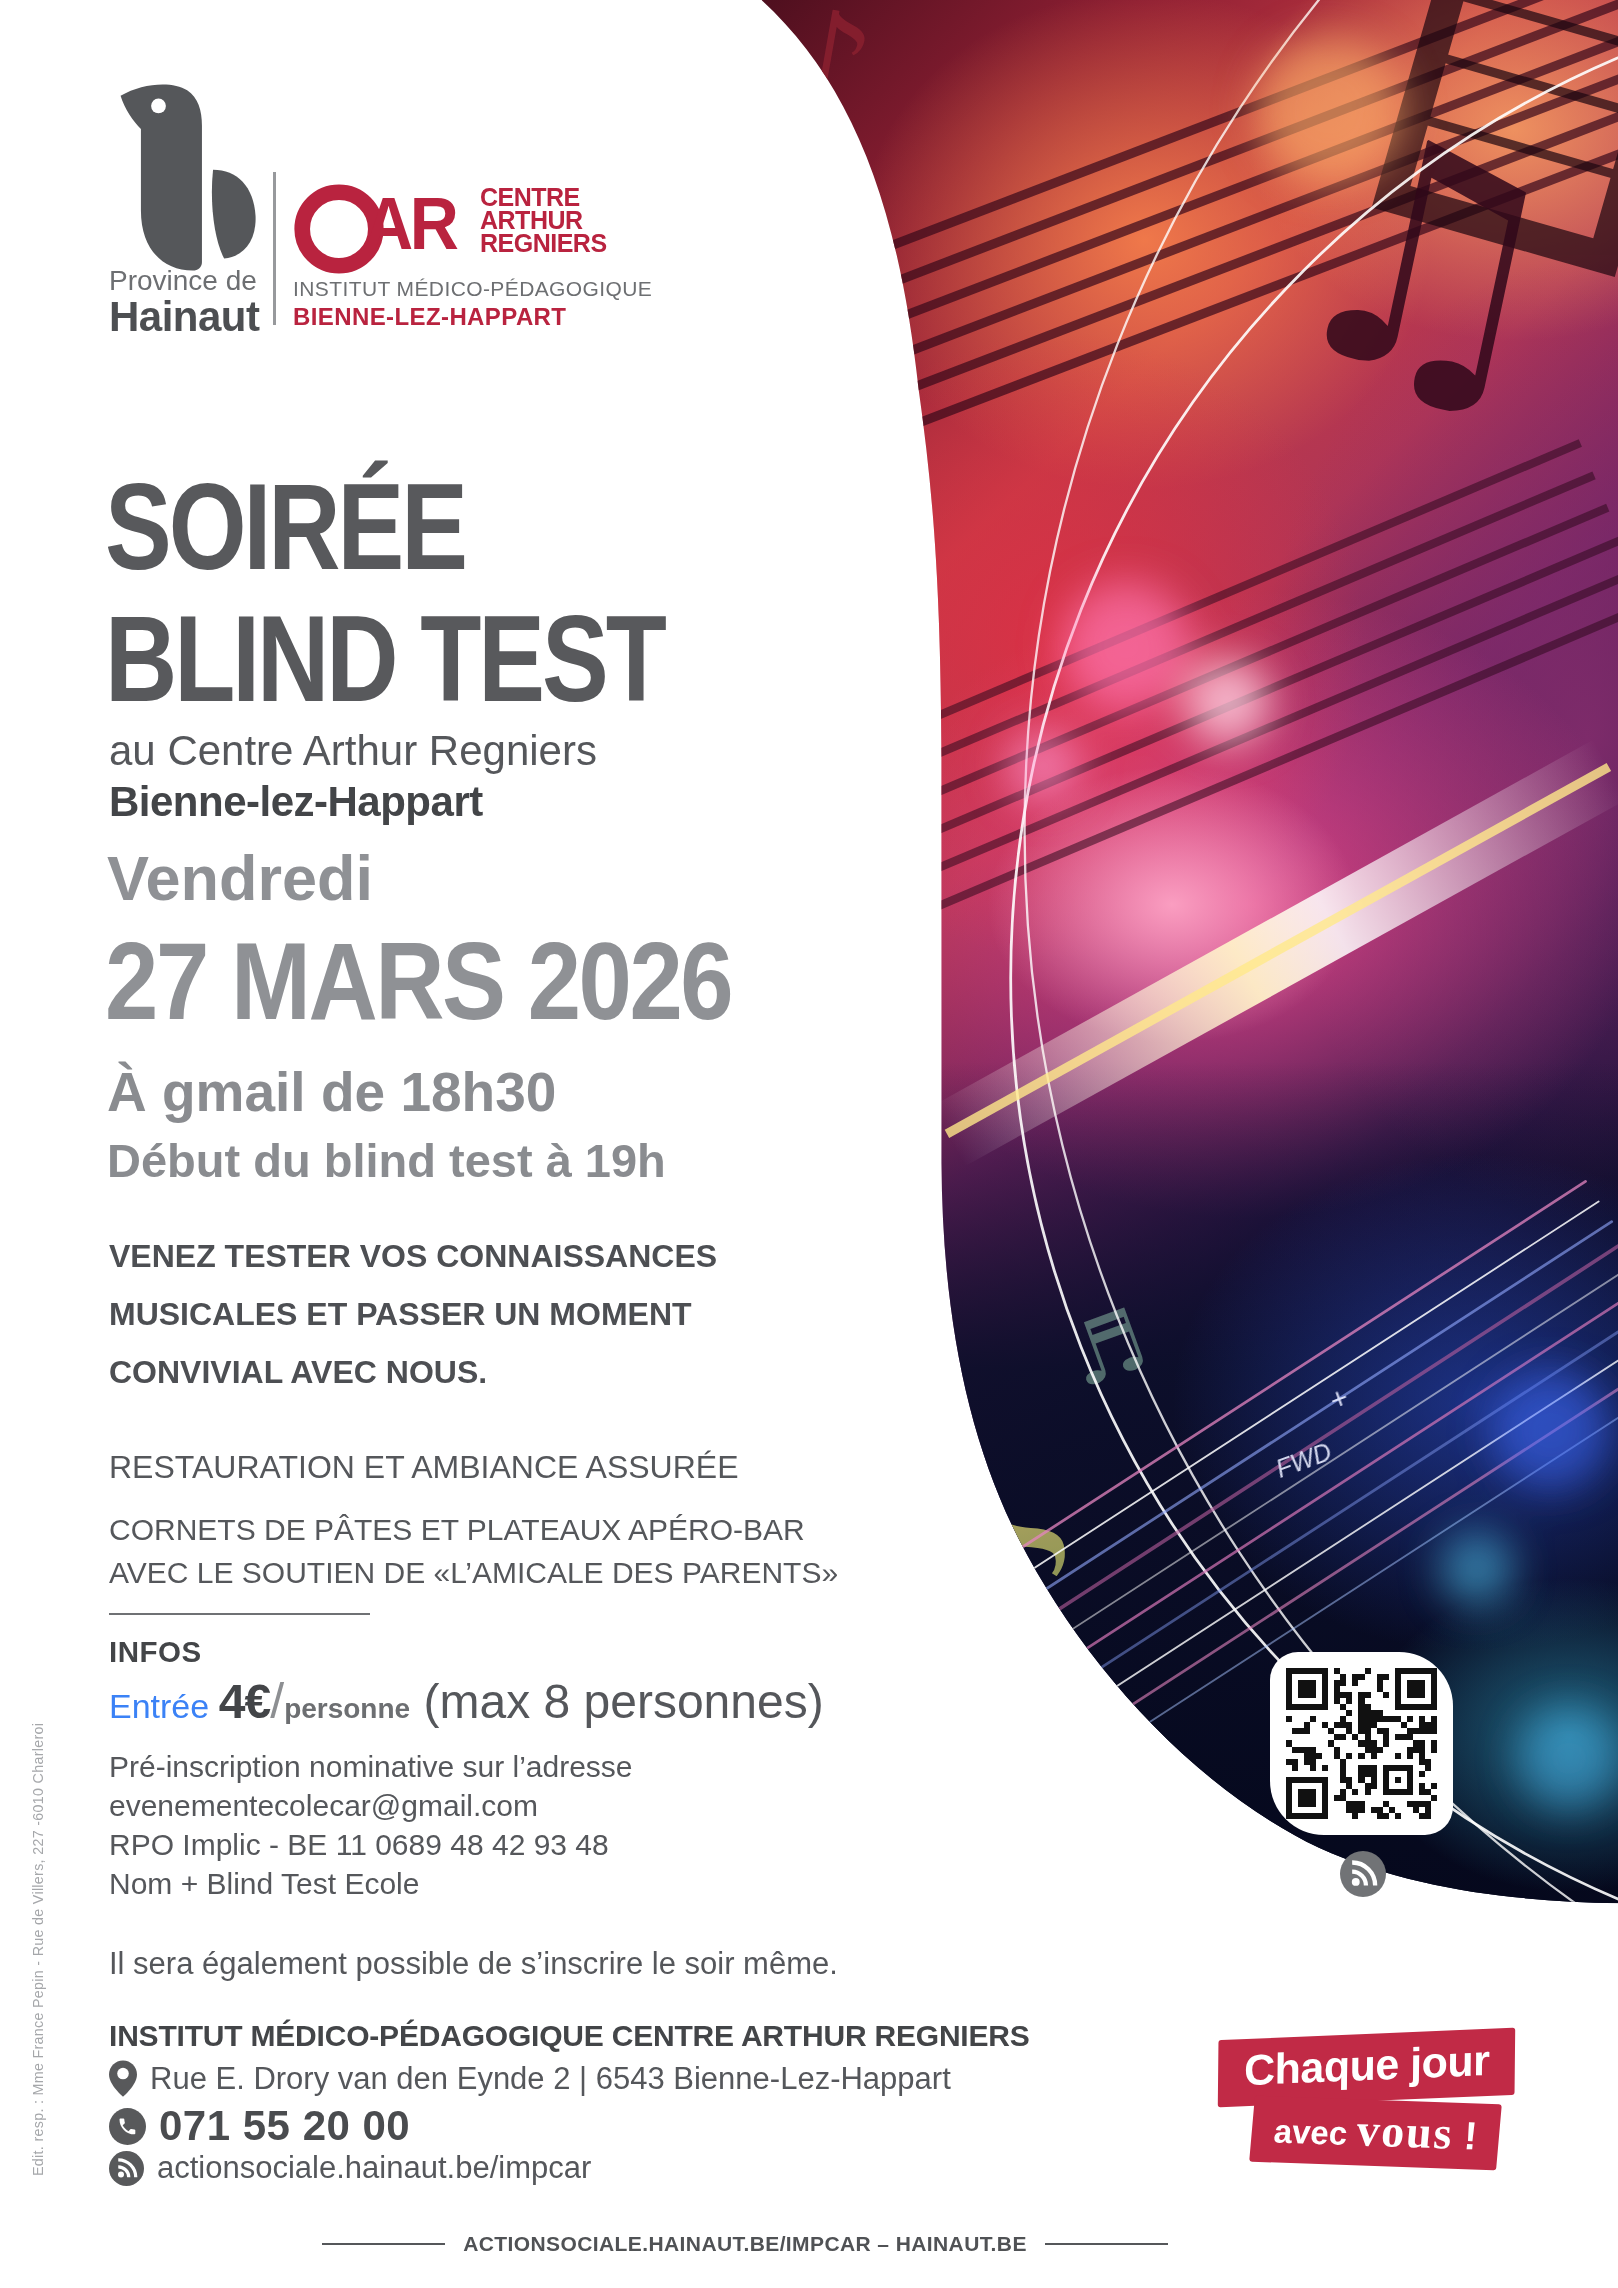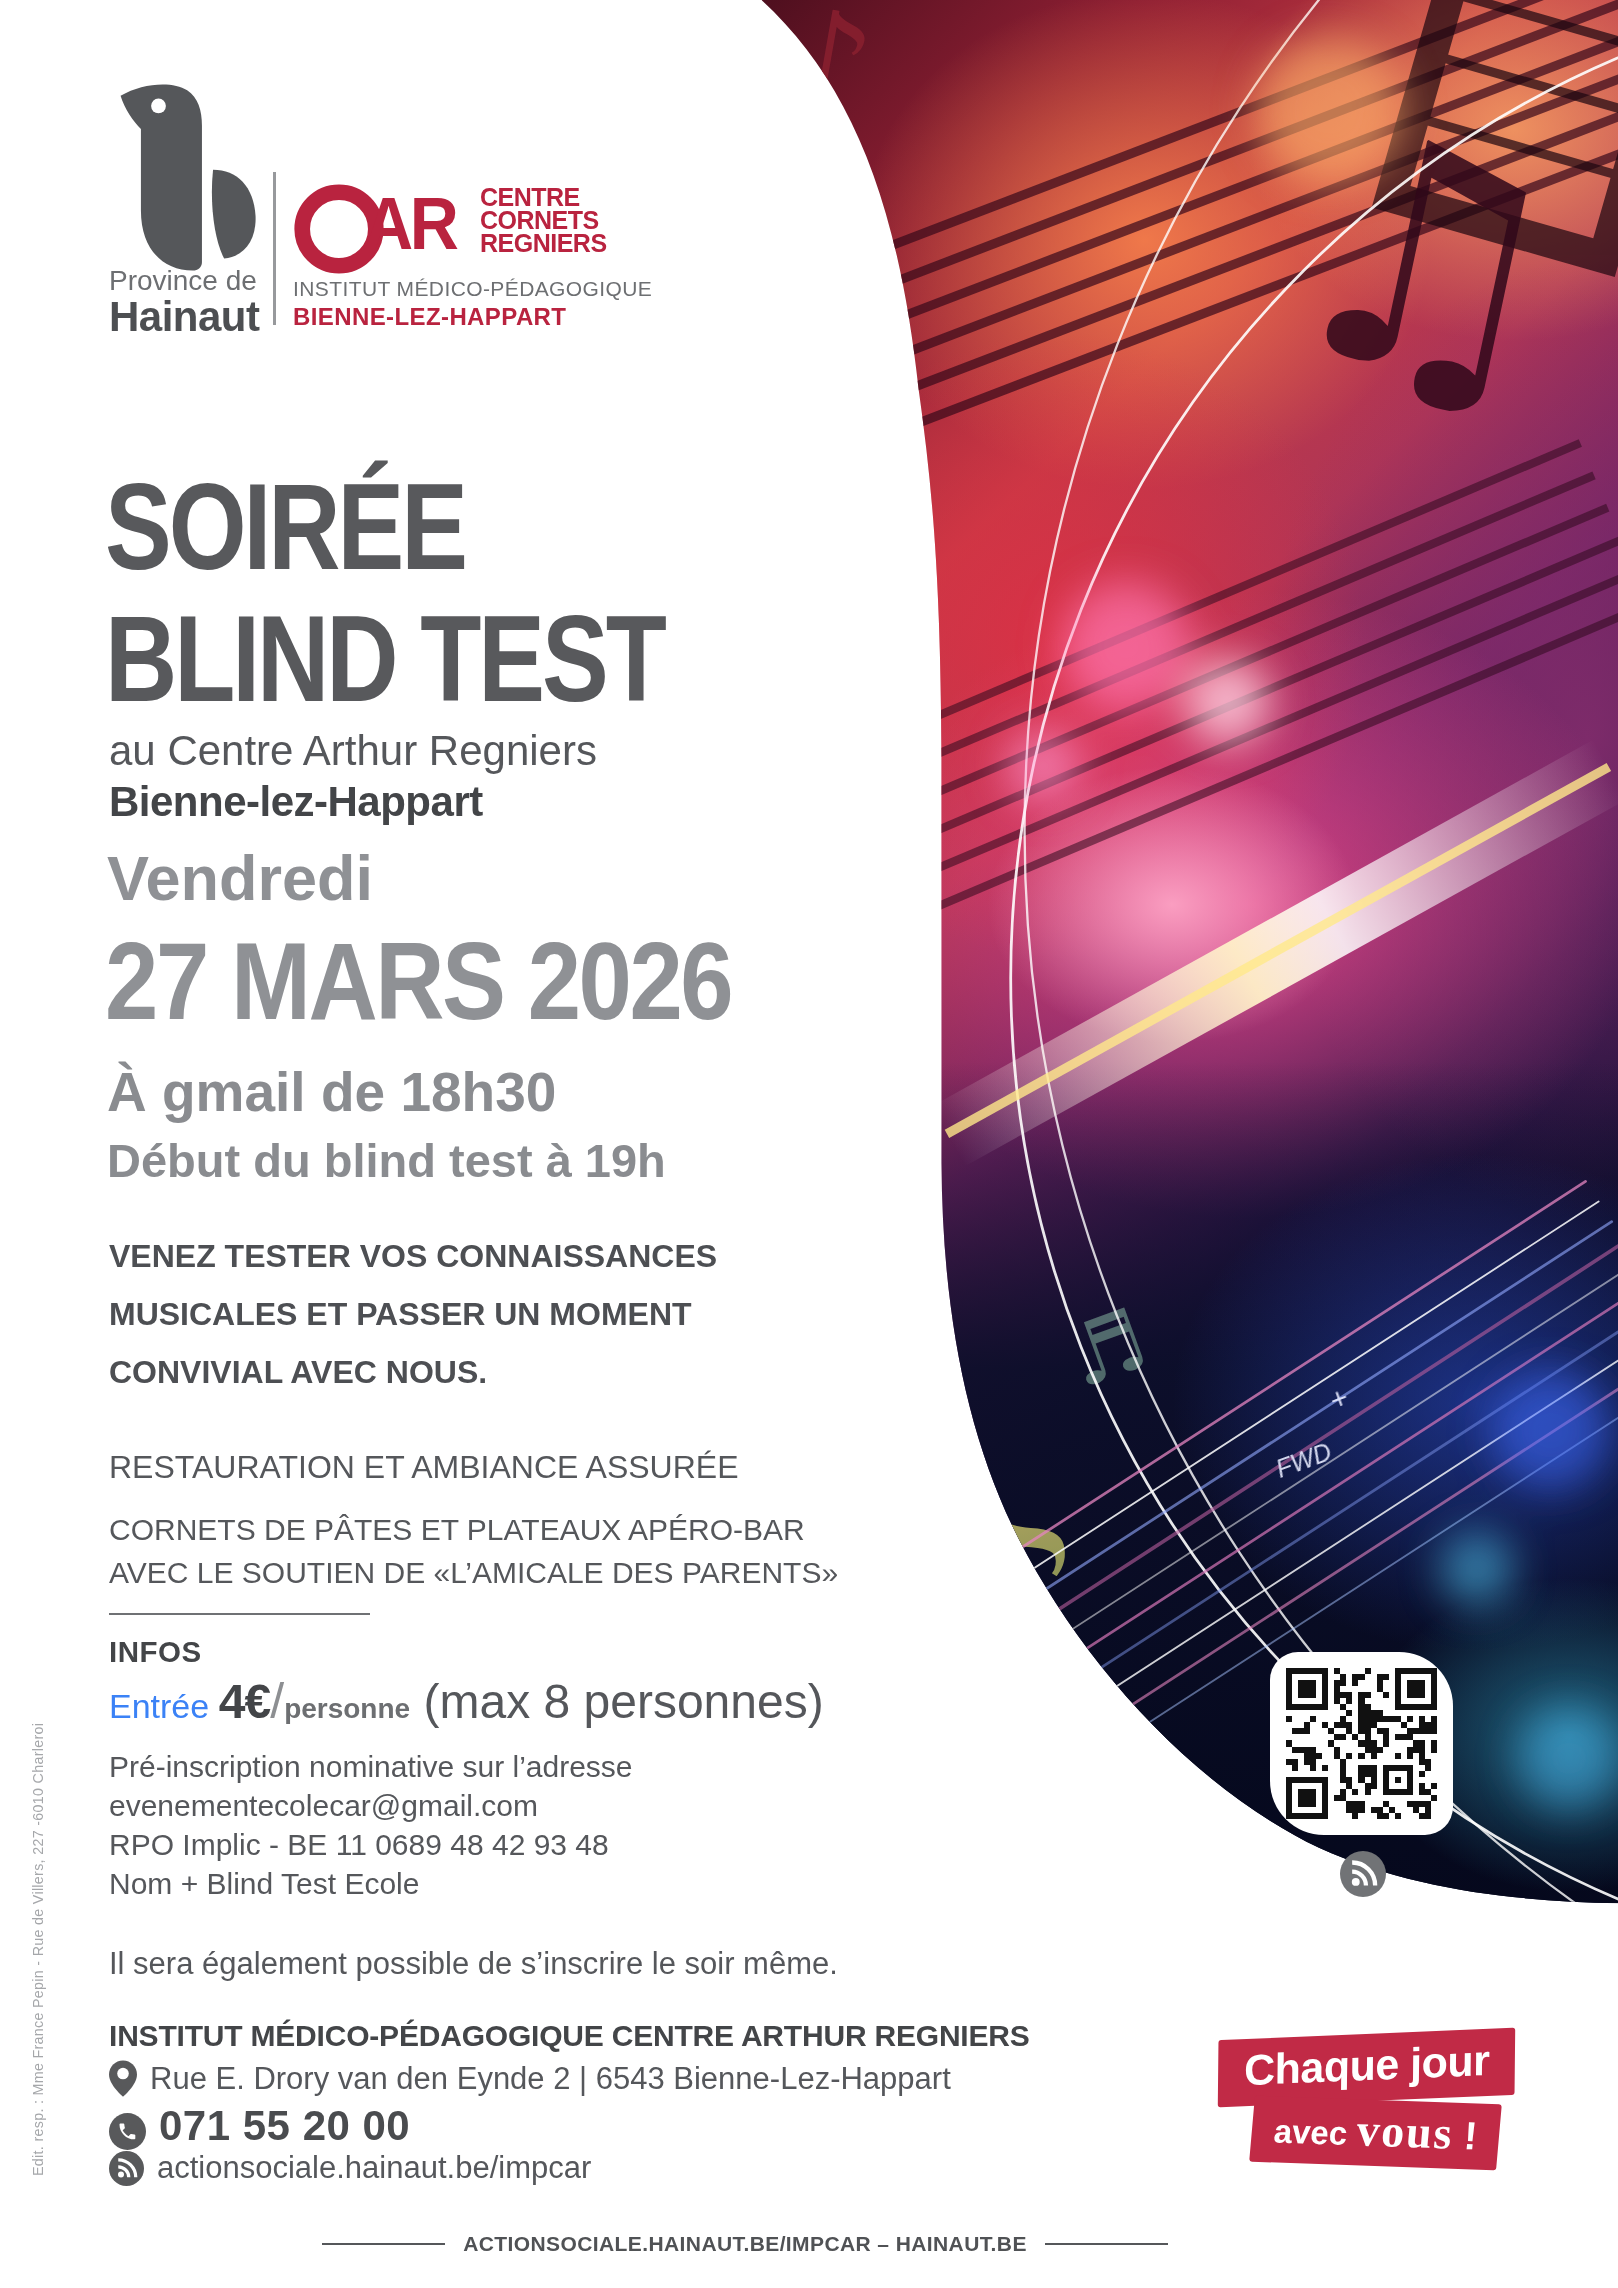--- a/index.html
+++ b/index.html
@@ -39,21 +39,21 @@
   .entry{left:109px;top:1672px;white-space:nowrap;}
   .entry .e-lbl{font-size:34px;color:#3b82f6;}
   .entry .e-price{font-size:48px;font-weight:bold;color:#434548;letter-spacing:-0.9px;}
   .entry .e-slash{font-size:50px;color:#8d8f92;}
   .entry .e-per{font-size:28px;font-weight:bold;color:#6d6f72;}
   .entry .e-max{font-size:48px;color:#55575b;}
   .preinsc{left:109px;top:1747px;font-size:30px;color:#55575b;line-height:39px;}
   .note{left:109px;top:1946px;font-size:31px;color:#55575b;}
 
   .contact-name{left:109px;top:2019px;font-size:30px;font-weight:bold;color:#434548;letter-spacing:-0.2px;}
-  .crow{display:flex;align-items:flex-end;gap:13px;}
+  .crow{display:flex;align-items:center;gap:13px;}
   .crow-address{left:109px;top:2060px;}
   .crow-phone{left:109px;top:2102px;}
   .crow-site{left:109px;top:2150px;}
   .crow-text{font-size:31px;color:#55575b;}
   .crow-phone .crow-text{font-size:42px;font-weight:bold;color:#4a4c4f;letter-spacing:0.5px;}
 
   .vertical-note{left:29.5px;top:2176px;transform:rotate(-90deg);transform-origin:0 0;
     white-space:nowrap;font-size:14.3px;color:#a5a7aa;letter-spacing:0.3px;}
 
   .footer{left:0;top:2232px;width:1490px;display:flex;align-items:center;justify-content:center;gap:18.5px;}
@@ -246,21 +246,21 @@
     <div class="province-l2">Hainaut</div>
   </div>
   <div class="abs logo-divider"></div>
 
   <svg class="abs car-ring" width="92" height="92" viewBox="0 0 100 100">
     <circle cx="50" cy="50" r="40" fill="none" stroke="#b9233f" stroke-width="17"></circle>
   </svg>
   <div class="abs car-ar">AR</div>
   <div class="abs car-names">
     <div>CENTRE</div>
-    <div>CORNETS</div>
+    <div>ARTHUR</div>
     <div>REGNIERS</div>
   </div>
   <div class="abs car-subtitle">INSTITUT MÉDICO-PÉDAGOGIQUE</div>
   <div class="abs car-location">BIENNE-LEZ-HAPPART</div>
 
   <div class="abs title title1">SOIRÉE</div>
   <div class="abs title title2">BLIND TEST</div>
   <div class="abs subtitle">au Centre Arthur Regniers</div>
   <div class="abs place">Bienne-lez-Happart</div>
   <div class="abs weekday">Vendredi</div>

